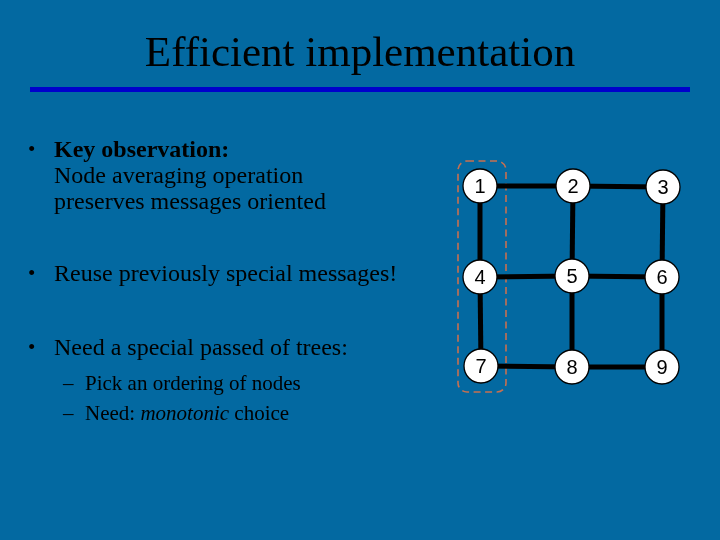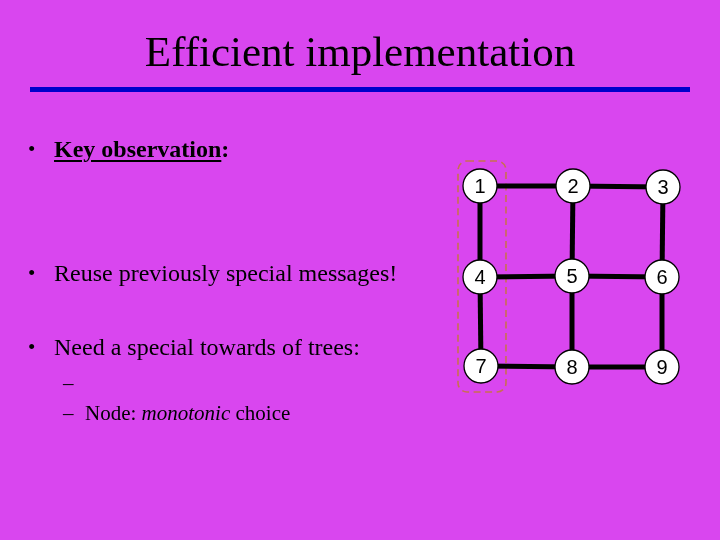--- a/index.html
+++ b/index.html
@@ -3,21 +3,21 @@
 <meta charset="utf-8">
 <style>
   html, body {
     margin: 0; padding: 0;
     background: #ffffff;
     font-family: "Liberation Serif", "DejaVu Serif", serif;
   }
   .slide {
     position: relative;
     width: 720px; height: 540px;
-    background: #d946ef;
+    background: #0369a1;
     overflow: hidden;
     color: #000000;
   }
   .title {
     position: absolute;
     left: 0; right: 0; top: 26px;
     text-align: center;
     font-size: 43px;
     line-height: 1.2;
     color: #000000;
@@ -40,21 +40,20 @@
   }
   .bullet .marker {
     width: 26px;
     flex: 0 0 26px;
     font-size: 21px;
     line-height: 26px;
   }
   .bullet .btext { flex: 1; }
   .lead {
     font-weight: bold;
-    text-decoration: underline;
     text-decoration-thickness: 2px;
     text-underline-offset: 3px;
   }
   .lead-colon { font-weight: bold; }
   .subs {
     position: absolute;
     left: 63px; top: 368px;
     font-size: 21px;
     line-height: 30px;
     width: 380px;
@@ -81,40 +80,43 @@
 
 <div class="slide">
 
   <div class="title">Efficient implementation</div>
   <div class="rule" style="background: rgb(0, 0, 204);"></div>
 
   <div class="bullet" style="top:136px">
     <span class="marker">•</span>
     <div class="btext">
       <div><span class="lead">Key observation</span><span class="lead-colon">:</span></div>
+      <div>Node averaging operation</div>
+      <div>preserves messages oriented</div>
     </div>
   </div>
 
   <div class="bullet" style="top:260px; width:445px">
     <span class="marker">•</span>
     <div class="btext">Reuse previously special messages!</div>
   </div>
 
   <div class="bullet" style="top:334px">
     <span class="marker">•</span>
-    <div class="btext">Need a special towards of trees:</div>
+    <div class="btext">Need a special passed of trees:</div>
   </div>
 
   <div class="subs">
     <div class="sub">
       <span class="dash">–</span>
+      <span>Pick an ordering of nodes</span>
     </div>
     <div class="sub">
       <span class="dash">–</span>
-      <span><span>Node: </span><span class="ital">monotonic</span><span> choice</span></span>
+      <span><span>Need: </span><span class="ital">monotonic</span><span> choice</span></span>
     </div>
   </div>
 
   <svg id="graph-svg" viewBox="0 0 720 540">
       <rect x="458" y="161" width="48" height="231" rx="9" fill="none" stroke="#c87050" stroke-width="1.6" stroke-dasharray="7 4.5"></rect>
       <line x1="480" y1="186" x2="573" y2="186" stroke="#000000" stroke-width="5"></line>
       <line x1="573" y1="186" x2="663" y2="187" stroke="#000000" stroke-width="5"></line>
       <line x1="480" y1="277" x2="572" y2="276" stroke="#000000" stroke-width="5"></line>
       <line x1="572" y1="276" x2="662" y2="277" stroke="#000000" stroke-width="5"></line>
       <line x1="481" y1="366" x2="572" y2="367" stroke="#000000" stroke-width="5"></line>

